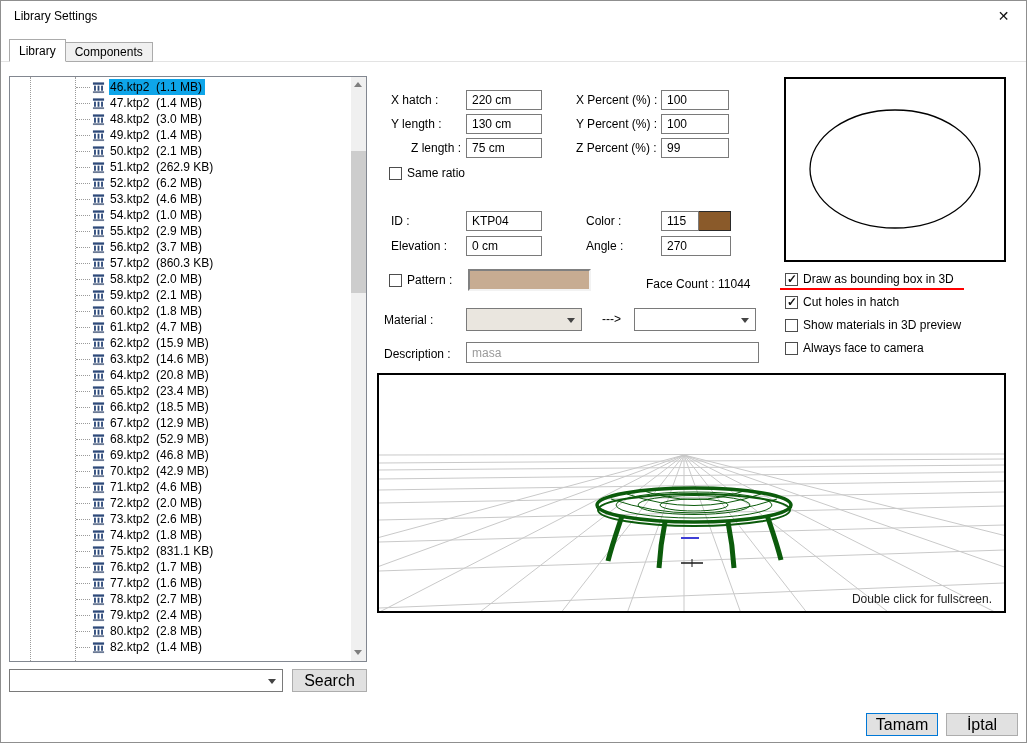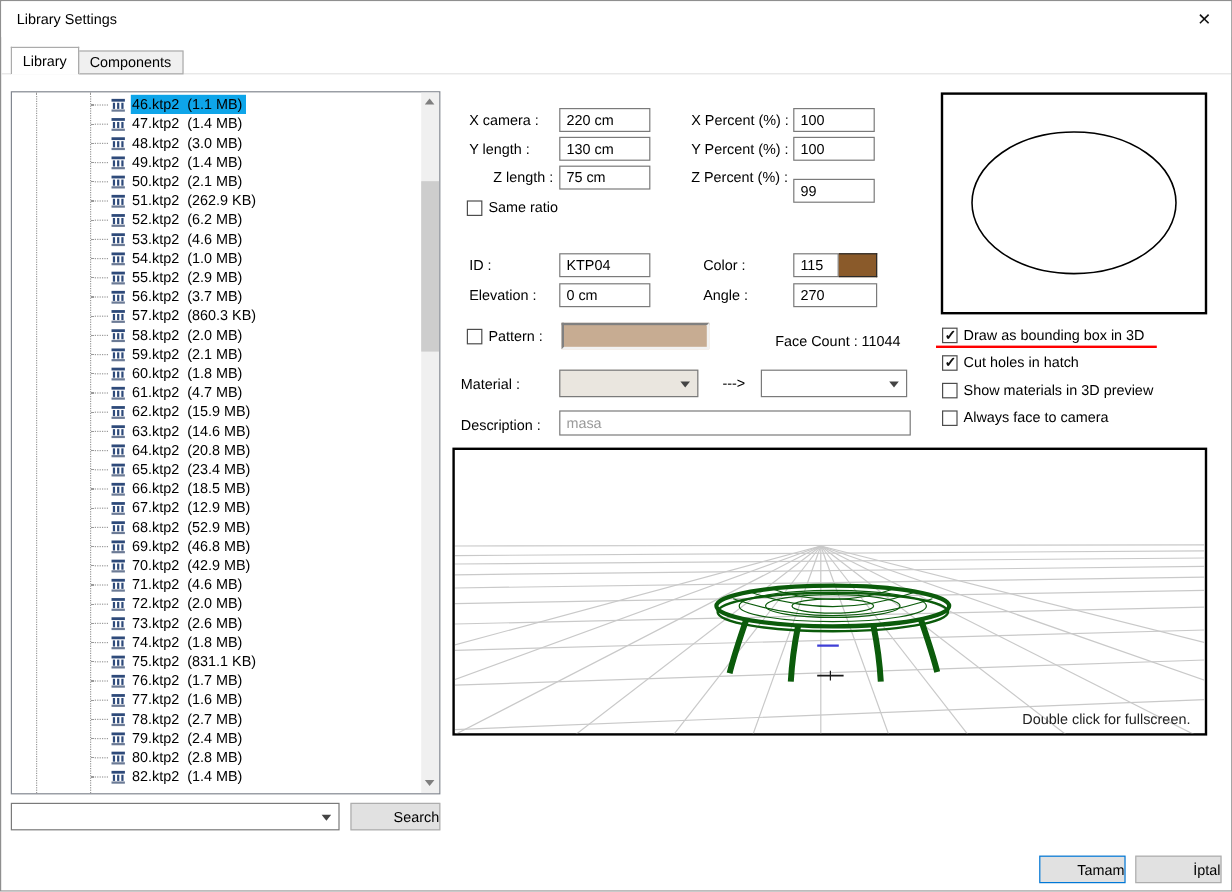--- a/index.html
+++ b/index.html
@@ -38,21 +38,21 @@
   .sb-btn { position:absolute; left:0; width:15px; height:16px; }
   .sb-up { top:0; } .sb-down { bottom:0; }
   .sb-up::after { content:""; position:absolute; left:3px; top:5px; border-left:4px solid transparent; border-right:4px solid transparent; border-bottom:5px solid #7f7f7f; }
   .sb-down::after { content:""; position:absolute; left:3px; top:5px; border-left:4px solid transparent; border-right:4px solid transparent; border-top:5px solid #7f7f7f; }
   .sb-thumb { position:absolute; left:0; top:74px; width:15px; height:142px; background:#cdcdcd; }
 
   
   .combo { position:absolute; background:#fff; border:1px solid #7a7a7a; height:23px; line-height:21px; padding-left:6px; padding-right:20px; overflow:hidden; white-space:pre; cursor:default; }
   .combo .combo-arrow { position:absolute; right:6px; top:9px; width:0; height:0; border-left:4px solid transparent; border-right:4px solid transparent; border-top:5px solid #444; }
   .file-combo { left:8px; top:668px; width:274px; }
-  .btn { position:absolute; background:#e1e1e1; border:1px solid #adadad; font-family:"Liberation Sans",sans-serif; font-size:12px; height:23px; cursor:default;text-align:right; }
+  .btn { position:absolute; background:#e1e1e1; border:1px solid #adadad; font-family:"Liberation Sans",sans-serif; font-size:16px; height:23px; cursor:default; }
   .search-btn { left:291px; top:668px; width:75px; }
   .ok-btn { left:865px; top:712px; width:72px; border:1px solid #0078d7; }
   .cancel-btn { left:945px; top:712px; width:72px; }
 
   
   .group-head { position:absolute; display:flex; align-items:center; gap:7px; }
   .group-head .gline { flex:1; height:0; border-top:1px solid #cdcdcd; }
   .dims-head { left:383px; top:70px; width:376px; }
   .props-head { left:383px; top:194px; width:376px; }
 
@@ -652,34 +652,34 @@
     </div>
   </div>
 
   <div class="combo file-combo">
     
     <span class="combo-arrow"></span>
   </div>
   <button class="btn search-btn">Search</button>
 
 
-  <span class="flabel" style="left:390px; top:89px;">X  camera :</span>
+  <span class="flabel" style="left:390px; top:89px;">X  hatch :</span>
   <input class="tinput" style="left: 465px; top: 89px; width: 76px;" value="220 cm">
   <span class="flabel" style="left:575px; top:89px;">X Percent (%) :</span>
   <input class="tinput" style="left: 660px; top: 89px; width: 68px;" value="100">
 
   <span class="flabel" style="left:390px; top:113px;">Y  length :</span>
   <input class="tinput" style="left: 465px; top: 113px; width: 76px;" value="130 cm">
   <span class="flabel" style="left:575px; top:113px;">Y Percent (%) :</span>
   <input class="tinput" style="left: 660px; top: 113px; width: 68px;" value="100">
 
   <span class="flabel" style="left:410px; top:137px;">Z  length :</span>
   <input class="tinput" style="left: 465px; top: 137px; width: 76px;" value="75 cm">
   <span class="flabel" style="left:575px; top:137px;">Z Percent (%) :</span>
-  <input class="tinput" style="left: 660px; top: 148px; width: 68px;" value="99">
+  <input class="tinput" style="left: 660px; top: 137px; width: 68px;" value="99">
 
   <div class="cb-row" style="left:388px; top:164px;">
     <span class="cb"></span>
     <span>Same ratio</span>
   </div>
 
 
   <span class="flabel" style="left:390px; top:210px;">ID :</span>
   <input class="tinput" style="left: 465px; top: 210px; width: 76px;" value="KTP04">
   <span class="flabel" style="left:585px; top:210px;">Color :</span>

